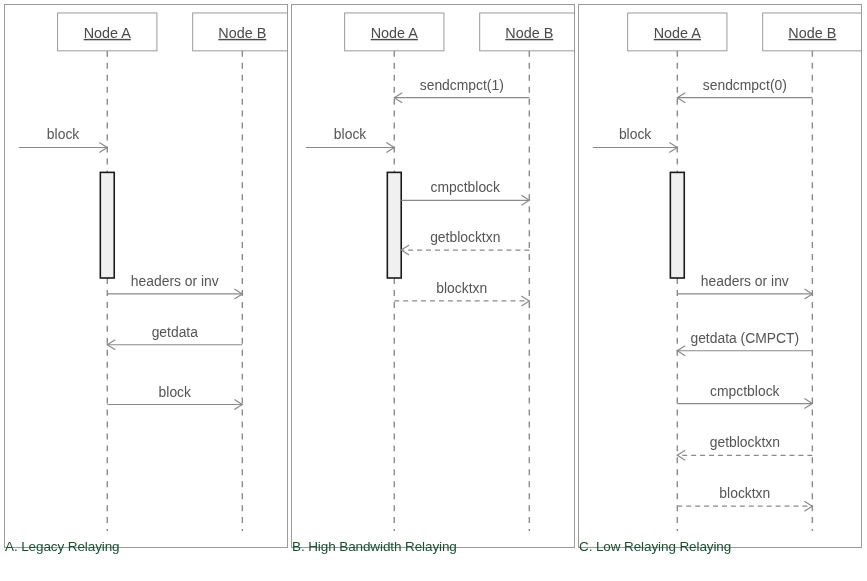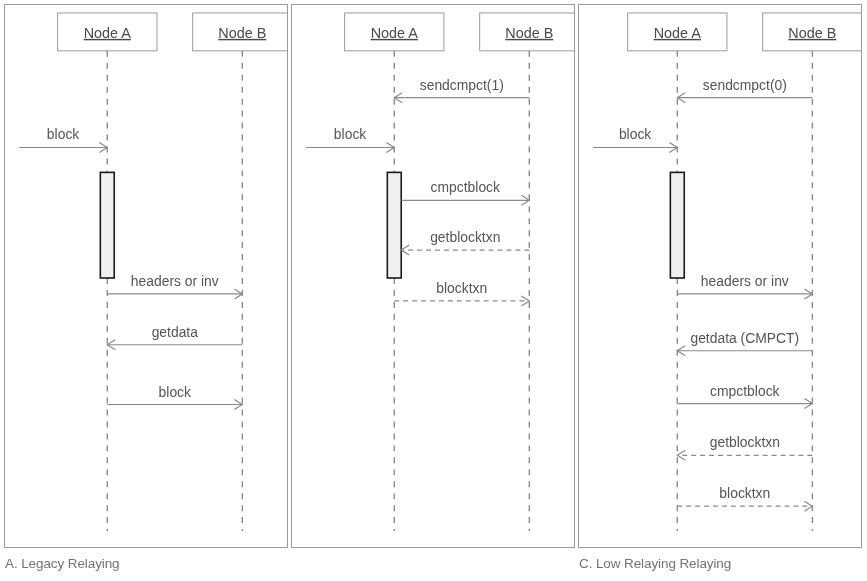--- a/index.html
+++ b/index.html
@@ -35,23 +35,23 @@
     position: absolute;
     left: 0;
     top: 0;
     width: 100%;
     height: 100%;
     display: block;
   }
 
   .caption {
     position: absolute;
-    top: 556px;
+    top: 539px;
     font-size: 13.5px;
-    color: #737373;
+    color: #14532d;
     white-space: nowrap;
     letter-spacing: -0.1px;
   }
   #caption-a { left: 5px; }
   #caption-b { left: 292px; }
   #caption-c { left: 579px; }
 
   
   .node-box {
     fill: #ffffff;
@@ -223,15 +223,16 @@
         </g>
         <g>
           <line class="msg-line dashed" x1="99" y1="503" x2="235" y2="503"></line>
           <path class="msg-head" d="M 227 498 L 235 503 L 227 508"></path>
           <text class="msg-label" x="167" y="495">blocktxn</text>
         </g>
       </svg>
   </div>
 
   <div class="caption" id="caption-a">A. Legacy Relaying</div>
+  <div class="caption" id="caption-b">B. High Bandwidth Relaying</div>
   <div class="caption" id="caption-c">C. Low Relaying Relaying</div>
 
 </div>
 
 </body></html>

